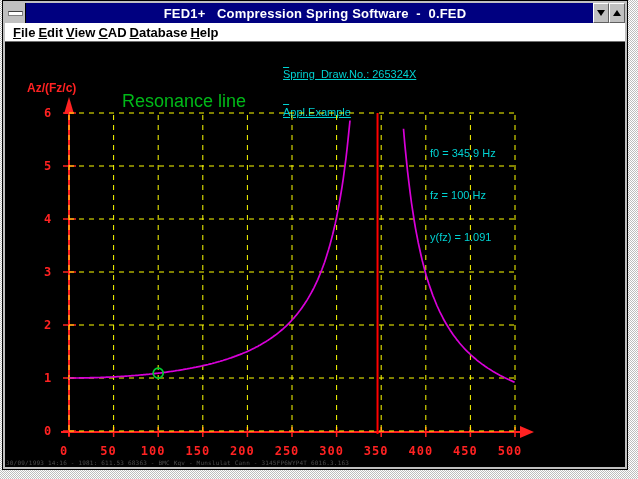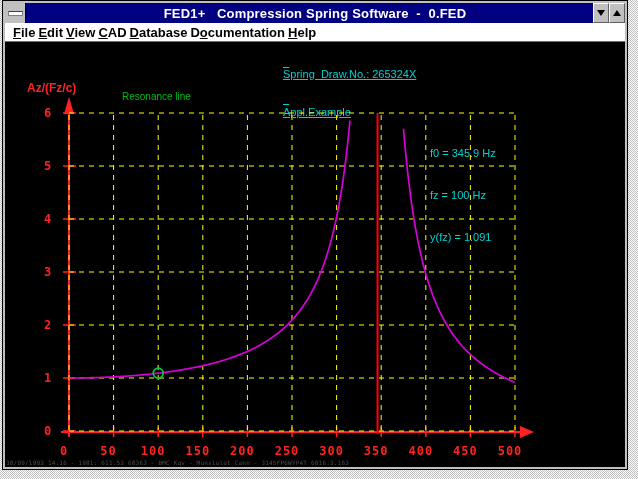--- a/index.html
+++ b/index.html
@@ -23,21 +23,21 @@
     display:flex;align-items:center;justify-content:center;}
   .tri-down{width:0;height:0;border-left:4px solid transparent;border-right:4px solid transparent;border-top:6px solid #000;}
   .tri-up{width:0;height:0;border-left:4px solid transparent;border-right:4px solid transparent;border-bottom:6px solid #000;}
   .menubar{position:absolute;left:2px;right:2px;top:22px;height:19px;background:#ffffff;
     border-bottom:1px solid #707070;display:flex;align-items:center;padding-left:8px;column-gap:3px;box-sizing:border-box;}
   .menu-item{font-weight:bold;font-size:13px;color:#000;cursor:default;}
   .menu-item .ul{text-decoration:underline;}
   .client{position:absolute;left:2px;right:2px;top:41px;bottom:2px;background:#000000;}
   .overlay-text{position:absolute;z-index:5;}
   #spring-note{left:283px;top:43px;color:#00d2d2;font-size:11px;line-height:12.5px;white-space:pre;text-decoration:underline;}
-  #resonance-label{left:122px;top:91px;color:#00b818;font-size:10px;}
+  #resonance-label{left:122px;top:91px;color:#00b818;font-size:18px;}
   #freq-info{left:430px;top:118px;color:#00d2d2;font-size:11px;line-height:14px;white-space:pre;}
   #ylabel{left:27px;top:81px;color:#ff2222;font-size:12px;font-weight:bold;}
   #xlabel{left:537px;top:444px;color:#ff2222;font-size:12px;font-weight:bold;font-family:Liberation Sans, sans-serif;margin-top:46px;}
   #statusbar{left:6px;top:459px;color:#4d4d4d;font-size:6px;font-family:"DejaVu Sans Mono",monospace;z-index:6;letter-spacing:0.2px;}
   #chart-svg{position:absolute;left:0;top:0;z-index:10;pointer-events:none;}
   .tick-label{font-family:"DejaVu Sans Mono",monospace;font-weight:bold;font-size:12px;letter-spacing:1px;}
 </style>
 </head>
 <body>
 
@@ -55,21 +55,20 @@
     <div class="wbtn">
       <span class="tri-up"></span>
     </div>
   </div>
   <div class="menubar">
       <div class="menu-item"><span class="ul">F</span>ile</div>
       <div class="menu-item"><span class="ul">E</span>dit</div>
       <div class="menu-item"><span class="ul">V</span>iew</div>
       <div class="menu-item"><span class="ul">C</span>AD</div>
       <div class="menu-item"><span class="ul">D</span>atabase</div>
-      <div class="menu-item">D<span class="ul">o</span>cumentation</div>
       <div class="menu-item"><span class="ul">H</span>elp</div>
     </div>
   <div class="client"></div>
 </div>
 
 <div class="overlay-text" id="spring-note">
   <div>Spring  Draw.No.: 265324X</div>
   <div>Appl.Example</div>
 </div>
 

